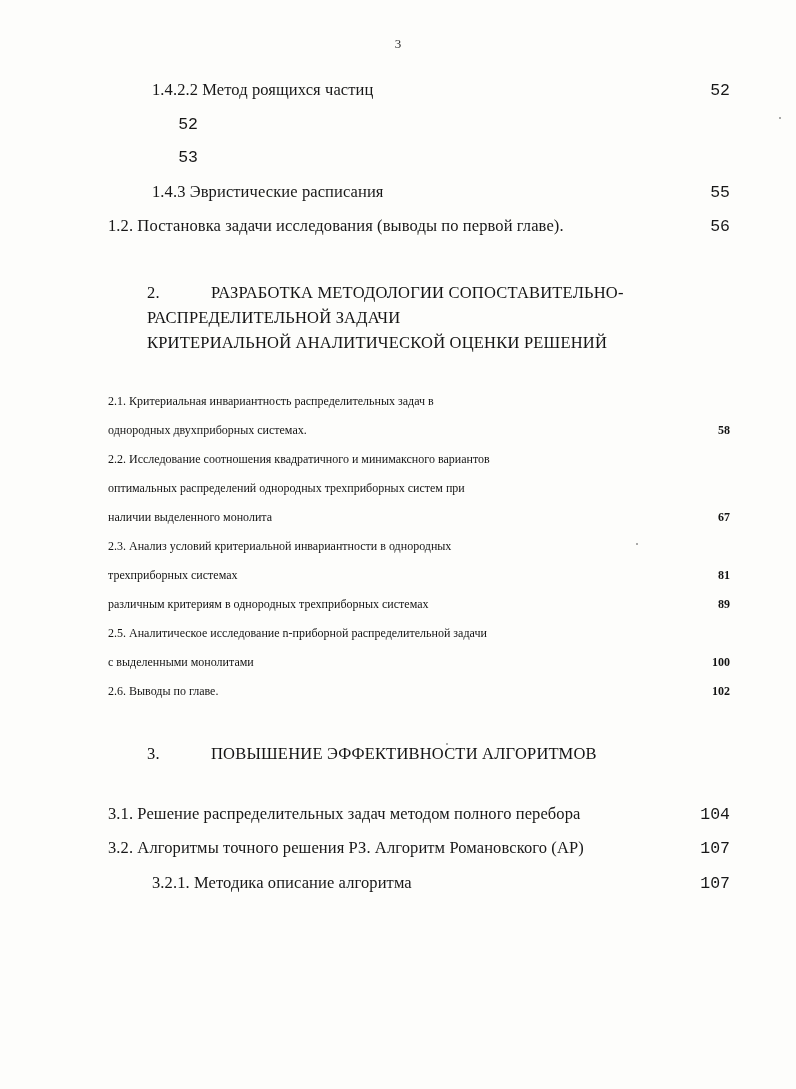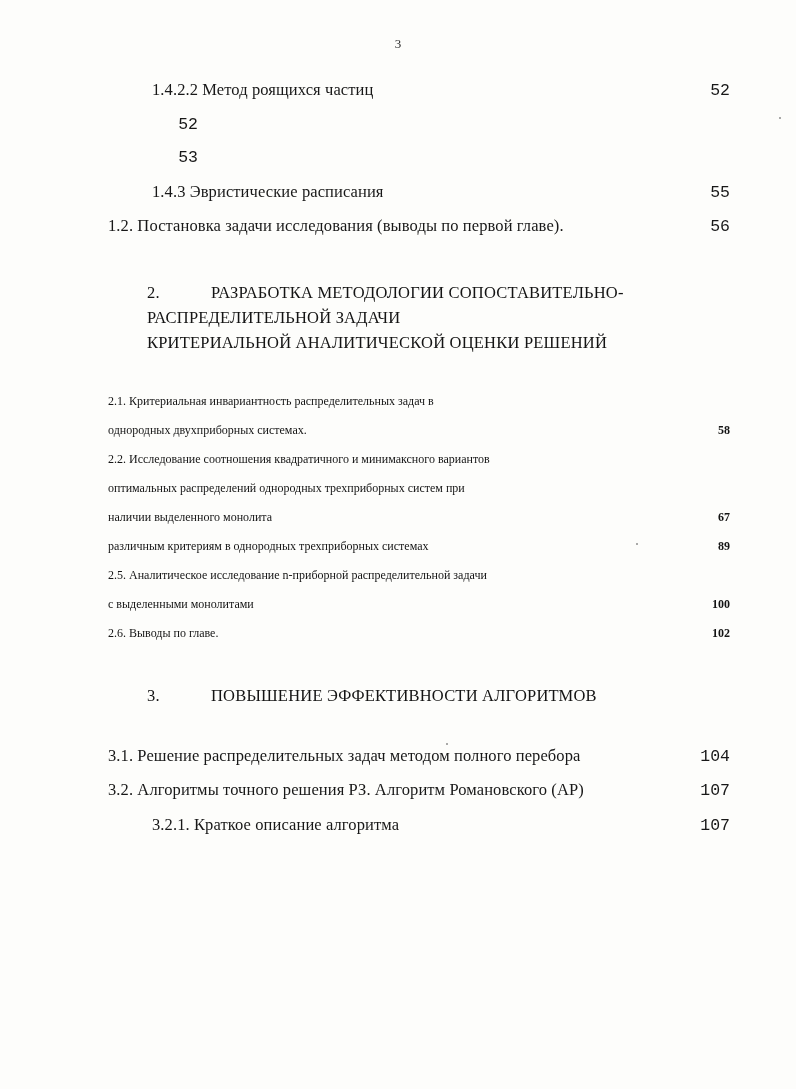--- a/index.html
+++ b/index.html
@@ -156,20 +156,30 @@
       <div class="row">
         <span class="txt">оптимальных распределений однородных трехприборных систем при</span>
         <span class="page-ref"></span>
       </div>
       <div class="row">
         <span class="txt">наличии выделенного монолита</span>
         <span class="page-ref">67</span>
       </div>
     </div>
 
+    <div class="multi">
+      <div class="row">
+        <span class="txt">2.3. Анализ условий критериальной инвариантности в однородных</span>
+        <span class="page-ref"></span>
+      </div>
+      <div class="row">
+        <span class="txt">трехприборных системах</span>
+        <span class="page-ref">81</span>
+      </div>
+    </div>
 
     <div class="multi">
       <div class="row">
         <span class="txt">различным критериям в однородных трехприборных системах</span>
         <span class="page-ref">89</span>
       </div>
     </div>
 
     <div class="multi">
       <div class="row">
@@ -195,18 +205,18 @@
 
     <div class="toc-line indent-0">
       <span class="label">3.1. Решение распределительных задач методом полного перебора</span>
       <span class="page-ref">104</span>
     </div>
     <div class="toc-line indent-0">
       <span class="label">3.2. Алгоритмы точного решения РЗ. Алгоритм Романовского (АР)</span>
       <span class="page-ref">107</span>
     </div>
     <div class="toc-line indent-1">
-      <span class="label">3.2.1. Краткое описание алгоритма</span>
+      <span class="label">3.2.1. Методика описание алгоритма</span>
       <span class="page-ref">107</span>
     </div>
 
   </div>
 </div>
 
 </body></html>

